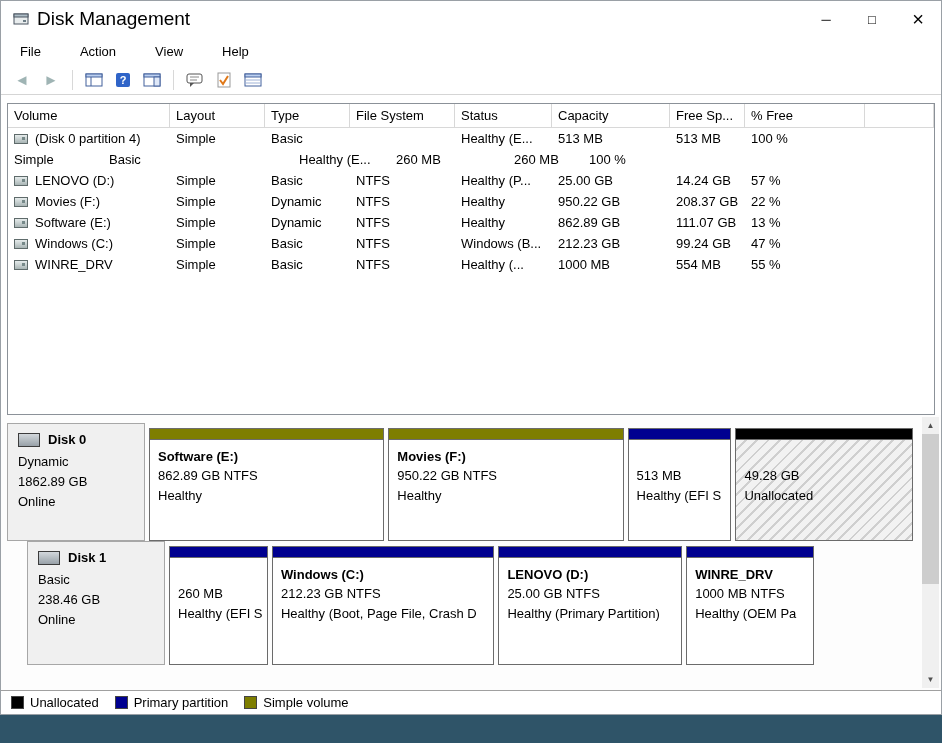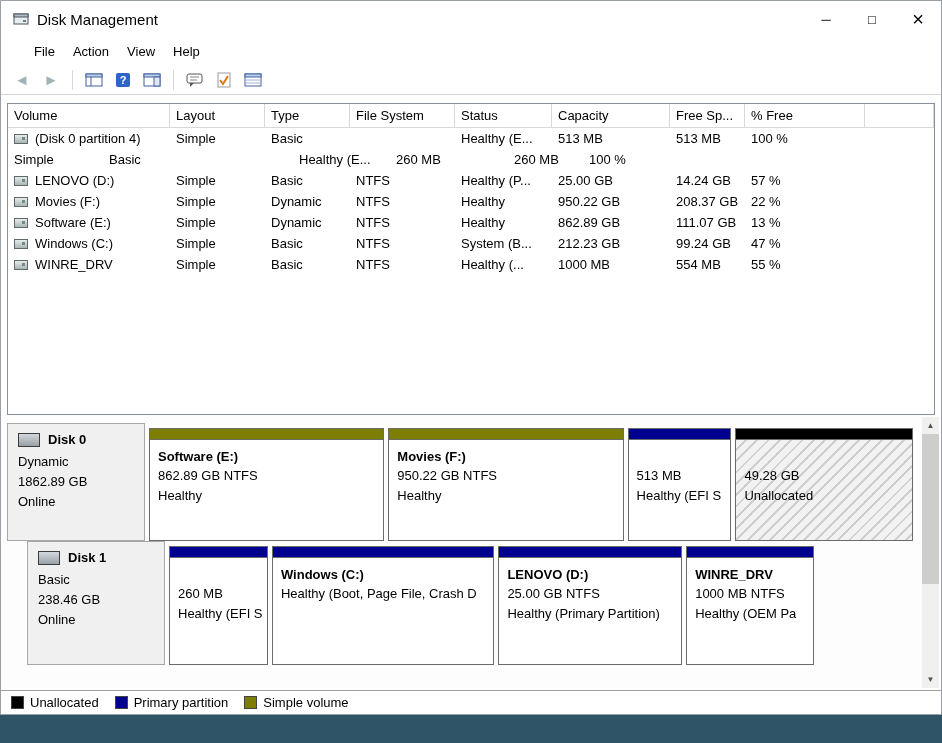--- a/index.html
+++ b/index.html
@@ -5,28 +5,28 @@
   * { margin:0; padding:0; box-sizing:border-box; }
   html,body { width:942px; height:743px; overflow:hidden; }
   body { font-family:"Liberation Sans", sans-serif; font-size:13px; color:#000; background:#fff; position:relative; }
 
   .window { position:absolute; left:0; top:0; width:942px; height:715px;
             background:#fff; border:1px solid #9aa0a6; display:flex; flex-direction:column; }
 
   
   .titlebar { height:36px; display:flex; align-items:center; background:#fff; flex:0 0 auto; }
   .app-icon { margin:0 8px 0 12px; display:inline-flex; }
-  .title { font-size:15px; }
+  .title { font-size:19px; }
   .controls { margin-left:auto; display:flex; height:100%; }
   .ctrl { width:46px; height:100%; display:flex; align-items:center; justify-content:center;
           font-size:13px; cursor:default; }
   .ctrl.close { font-size:20px; }
 
   
-  .menubar { height:28px; display:flex; align-items:center; padding-left:24px; flex:0 0 auto; }
+  .menubar { height:28px; display:flex; align-items:center; padding-left:10px; flex:0 0 auto;gap:21px; }
   .menu-item { padding:4px 9px; }
 
   
   .toolbar { height:30px; display:flex; align-items:center; padding-left:10px; gap:7px;
              border-bottom:1px solid #d5d5d5; flex:0 0 auto; }
   .tbtn { width:22px; height:22px; display:flex; align-items:center; justify-content:center; }
   .tbtn.arrow { color:#9fb4b4; font-size:15px; }
   .tsep { width:1px; height:20px; background:#d8d8d8; margin:0 3px; }
 
   
@@ -246,21 +246,21 @@
       </div>
 
       <div class="lrow">
         <div class="c c0">
             <span class="vol-icon"></span>
             <span>Windows (C:)</span>
           </div>
         <div class="c c1">Simple</div>
         <div class="c c2">Basic</div>
         <div class="c c3">NTFS</div>
-        <div class="c c4">System (B...</div>
+        <div class="c c4">Windows (B...</div>
         <div class="c c5">212.23 GB</div>
         <div class="c c6">99.24 GB</div>
         <div class="c c7">47 %</div>
       </div>
 
       <div class="lrow">
         <div class="c c0">
             <span class="vol-icon"></span>
             <span>WINRE_DRV</span>
           </div>
@@ -340,20 +340,21 @@
           <div class="pcontent">
             <div class="ptitle"></div>
             <div class="pline">260 MB</div>
             <div class="pline">Healthy (EFI S</div>
           </div>
         </div>
         <div class="part primary d1p1">
           <div class="bar"></div>
           <div class="pcontent">
             <div class="ptitle">Windows (C:)</div>
+            <div class="pline">212.23 GB NTFS</div>
             <div class="pline">Healthy (Boot, Page File, Crash D</div>
           </div>
         </div>
         <div class="part primary d1p2">
           <div class="bar"></div>
           <div class="pcontent">
             <div class="ptitle">LENOVO (D:)</div>
             <div class="pline">25.00 GB NTFS</div>
             <div class="pline">Healthy (Primary Partition)</div>
           </div>

